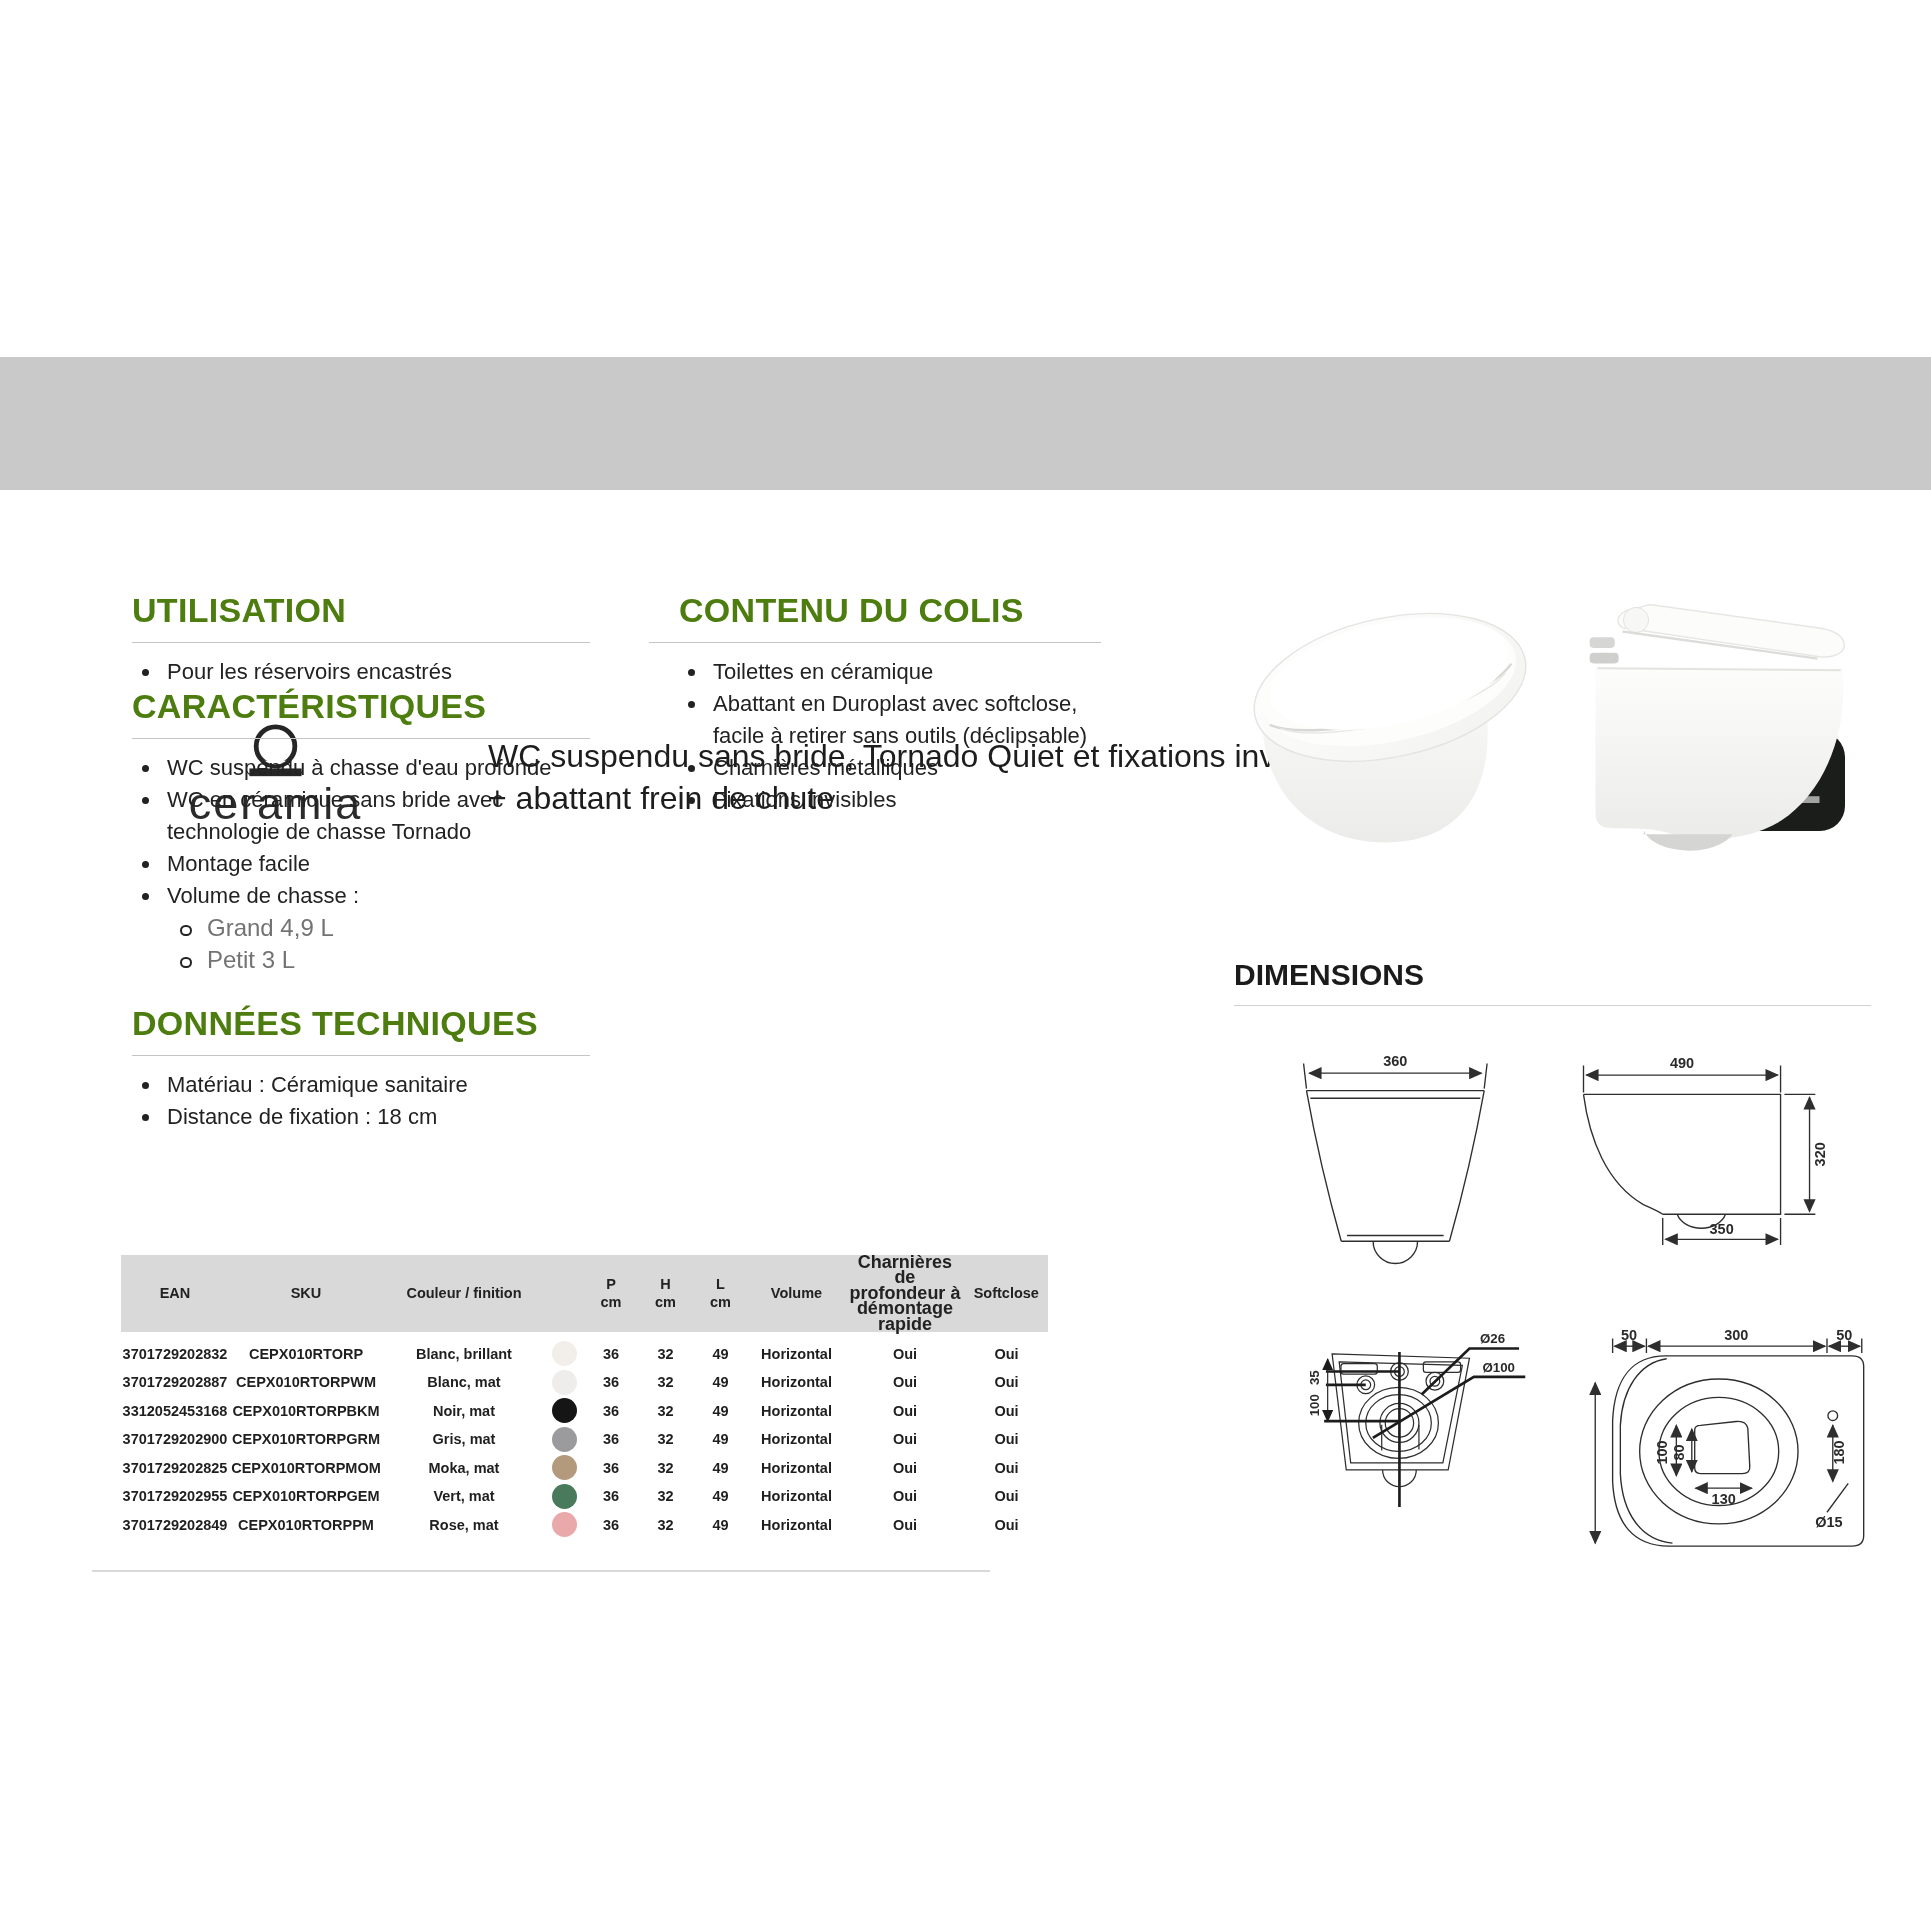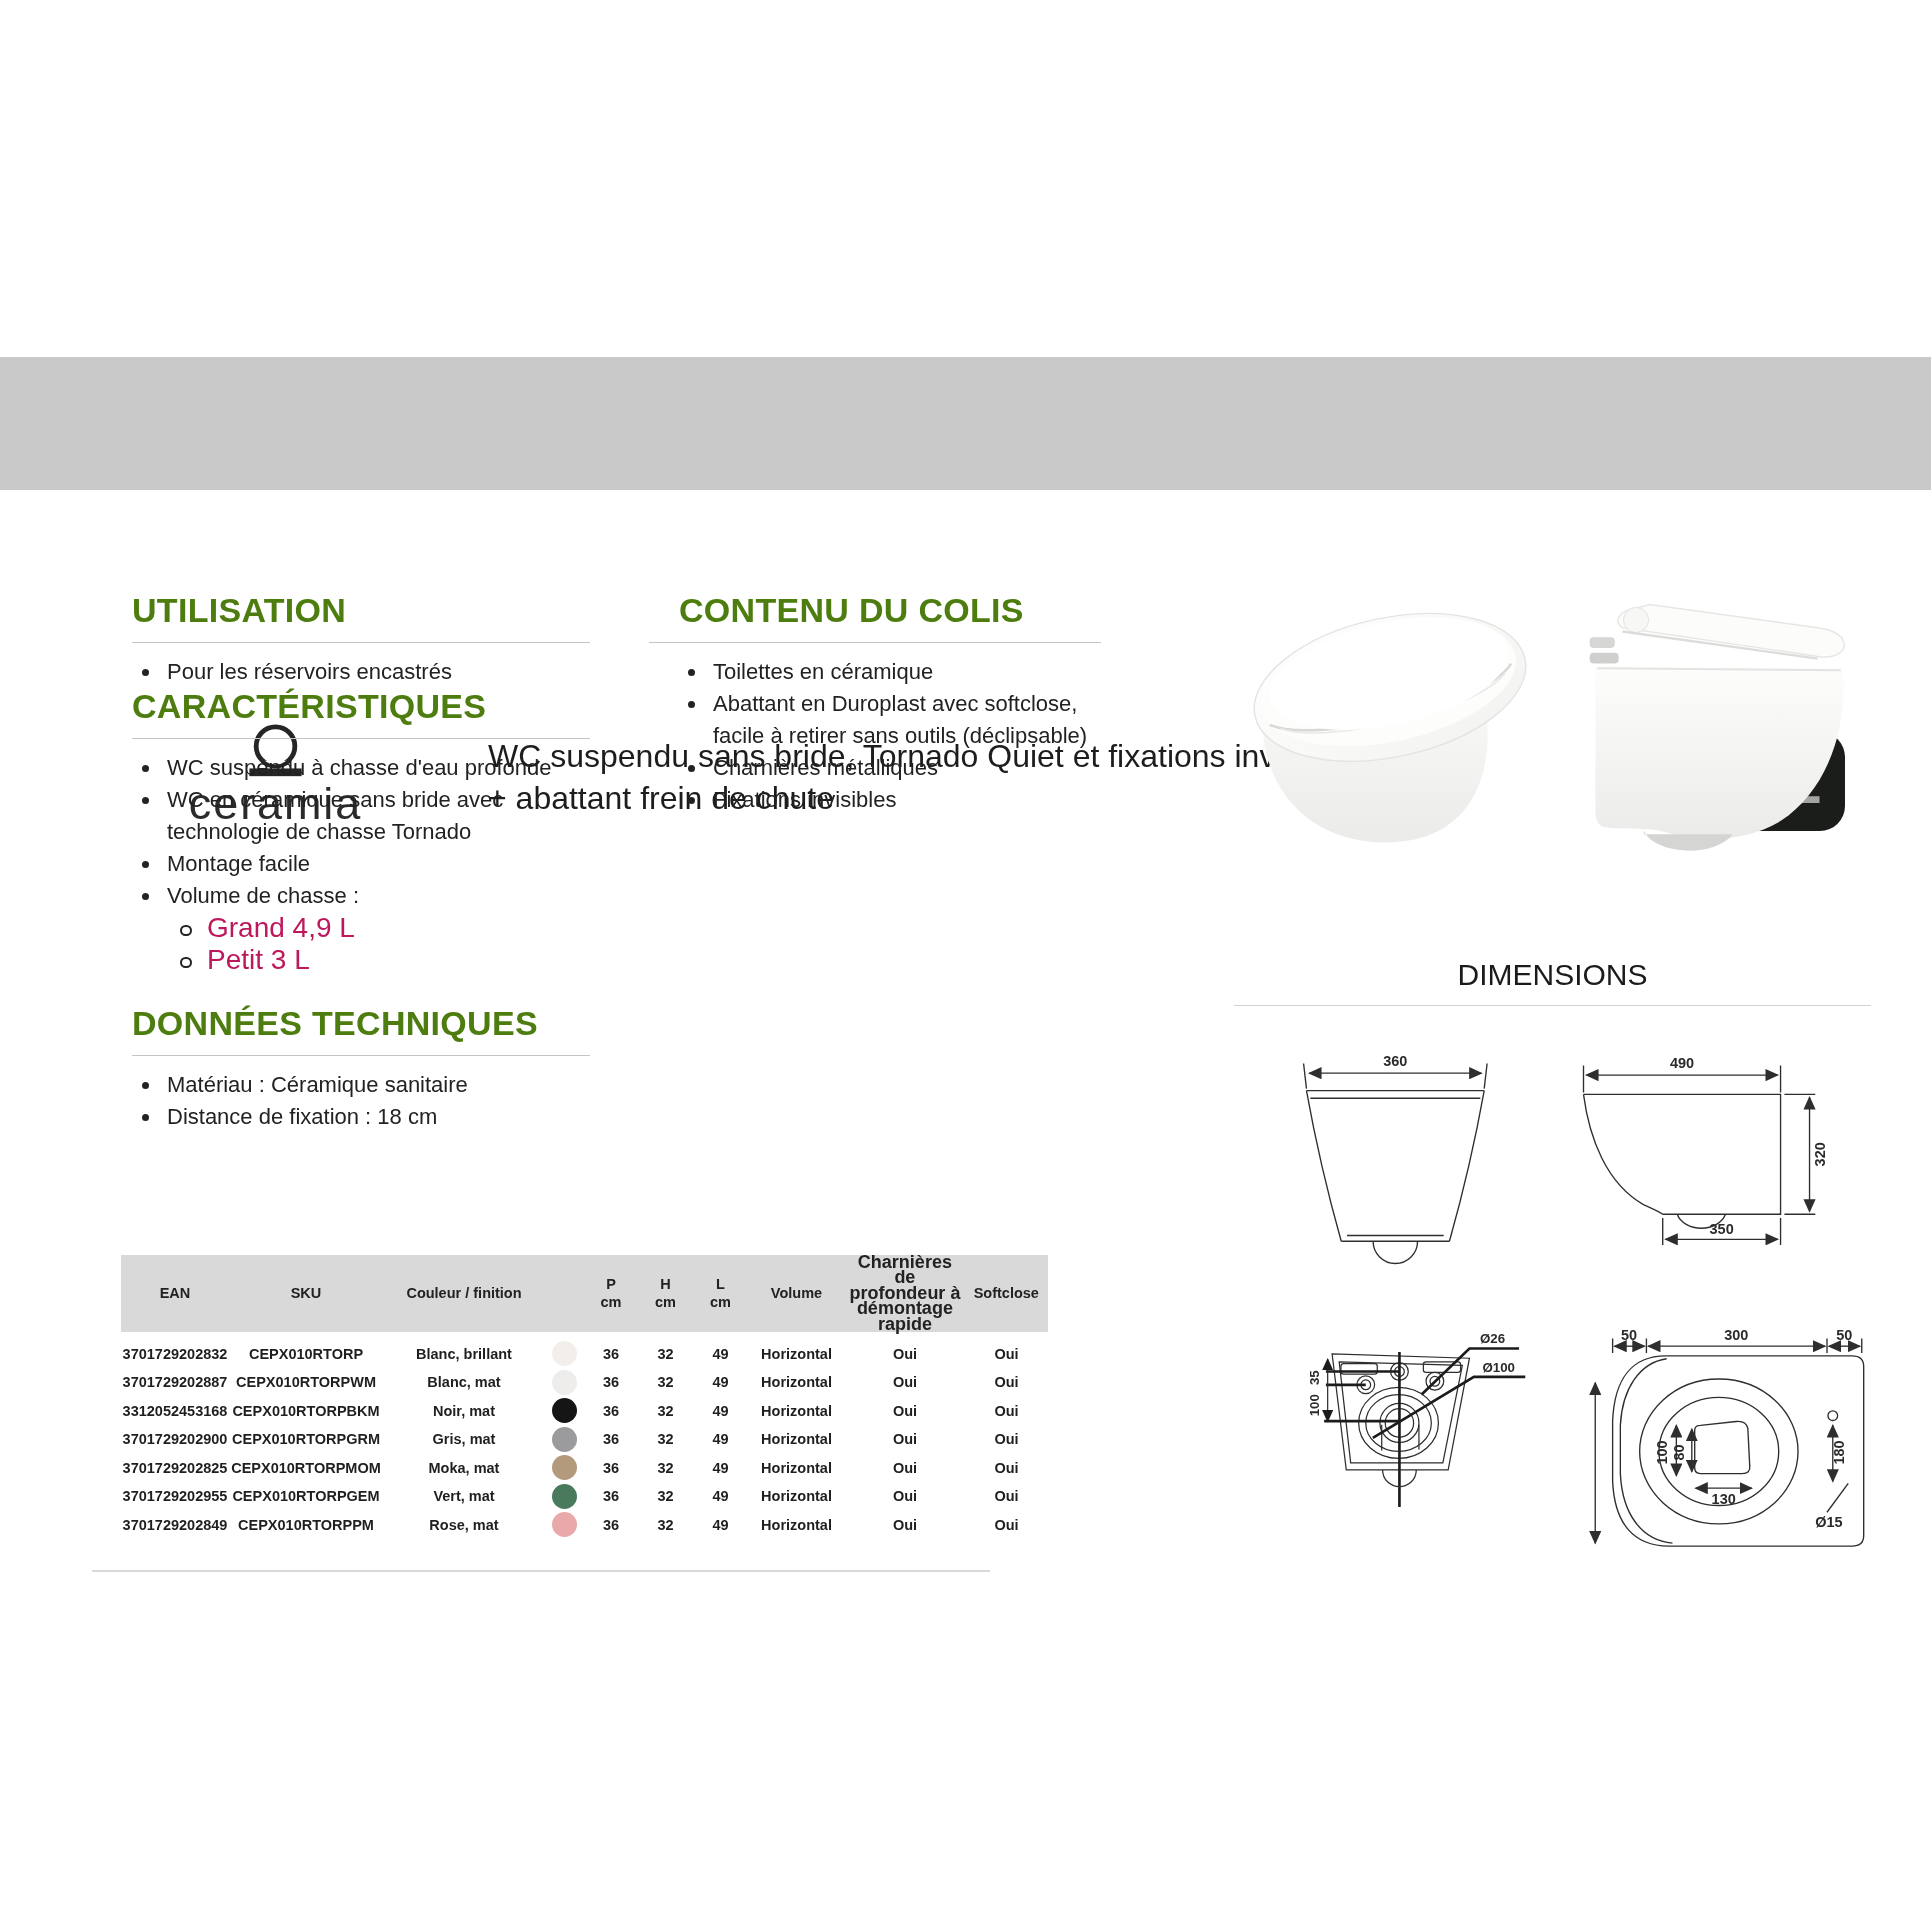--- a/index.html
+++ b/index.html
@@ -22,28 +22,28 @@
   .pixl .l{color:#a3a3a3;}
 
   
   .section{position:absolute;width:458px;}
   .section h2{margin:0;font-size:34px;font-weight:800;color:#4d7c0f;letter-spacing:0.3px;}
   .section .rule{height:0;border-bottom:1.9px solid #c5c5c5;margin-top:11.6px;}
   ul.blist{list-style:none;margin:13.5px 0 0 0;padding:0;}
   ul.blist li{position:relative;padding-left:35px;font-size:22px;line-height:32px;color:#222;}
   ul.blist li::before{content:"";position:absolute;left:9.7px;top:12.6px;width:7.7px;height:7.7px;border-radius:50%;background:#222;}
   ul.sublist{list-style:none;margin:0;padding:0;}
-  ul.sublist li{position:relative;padding-left:75px;font-size:28px;line-height:32px;color:#be185d;}
+  ul.sublist li{position:relative;padding-left:75px;font-size:24px;line-height:32px;color:#737373;}
   ul.sublist li::before{content:"";position:absolute;left:48px;top:12.6px;width:7.7px;height:7.7px;border-radius:50%;border:2.4px solid #222;background:transparent;}
 
   
   .photo{position:absolute;}
 
   
-  .dim-title{position:absolute;left:1234px;top:958px;width:637px;text-align:center;font-size:30px;font-weight:400;color:#1b1b1b;}
+  .dim-title{position:absolute;left:1234px;top:958px;width:637px;font-size:30px;font-weight:700;color:#1b1b1b;}
   .dim-rule{position:absolute;left:1234px;top:1005px;width:637px;border-bottom:1.9px solid #d2d2d2;}
   svg text{font-family:"Liberation Sans",sans-serif;font-size:15px;font-weight:600;fill:#2b2b2b;}
   svg .thin{stroke:#2e2e2e;stroke-width:1.4;fill:none;}
   svg .bold{stroke:#1c1c1c;stroke-width:3;fill:none;}
 
   
   .table{position:absolute;left:121px;top:1255px;width:927px;}
   .thead{display:flex;background:#d9d9d9;height:77px;align-items:center;}
   .thead .cell{display:flex;flex-direction:column;align-items:center;justify-content:center;font-size:14.5px;font-weight:700;color:#222;line-height:17.4px;text-align:center;}
   .thead .cell.small{font-size:18px;line-height:15.4px;}

